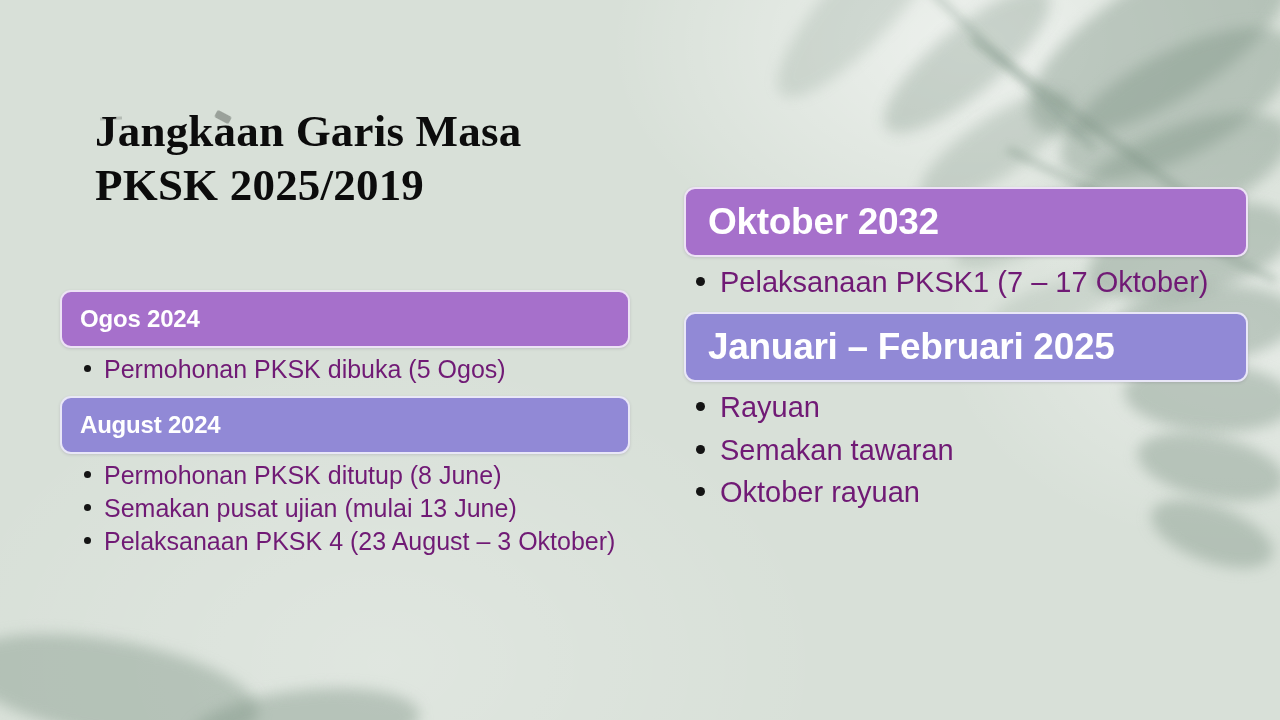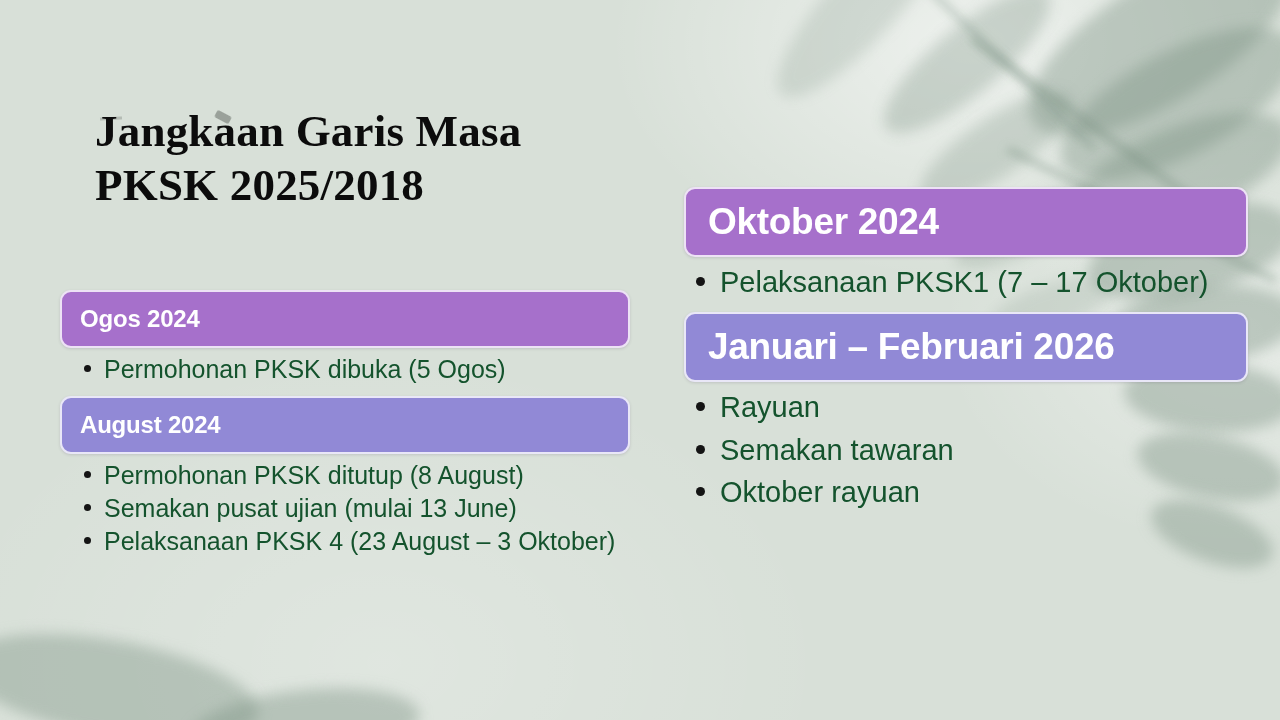--- a/index.html
+++ b/index.html
@@ -117,21 +117,21 @@
     font-size:37px;
     letter-spacing:-.3px;
   }
 
   .bullet-list { list-style:none; }
   #col-left  .bullet-list { padding:6px 0 0 18px; }
   #col-right .bullet-list { padding:8px 0 0 10px; }
 
   .bullet-list li {
     position:relative;
-    color:#14532d;
+    color:#701a75;
     font-weight:400;
   }
   #col-left .bullet-list li {
     font-size:25px;
     line-height:1.20;
     padding-left:26px;
     margin-bottom:3px;
   }
   #col-right .bullet-list li {
     font-size:29px;
@@ -172,60 +172,60 @@
   <div class="stem s3"></div>
   <div class="frond h1"></div>
   <div class="frond h2"></div>
   <div class="speck sp1"></div>
   <div class="speck sp2"></div>
 </div>
 
 <div id="slide">
 
   <h1 id="page-title">Jangkaan Garis Masa
-PKSK 2025/2018</h1>
+PKSK 2025/2019</h1>
 
   <div class="column" id="col-left">
 
     <section class="timeline-block">
       <div class="month-header tone-a">
         <span>Ogos 2024</span>
       </div>
       <ul class="bullet-list">
         <li>Permohonan PKSK dibuka (5 Ogos)</li>
       </ul>
     </section>
 
     <section class="timeline-block">
       <div class="month-header tone-b">
         <span>August 2024</span>
       </div>
       <ul class="bullet-list">
-        <li>Permohonan PKSK ditutup (8 August)</li>
+        <li>Permohonan PKSK ditutup (8 June)</li>
         <li>Semakan pusat ujian (mulai 13 June)</li>
         <li>Pelaksanaan PKSK 4 (23 August – 3 Oktober)</li>
       </ul>
     </section>
 
   </div>
 
   <div class="column" id="col-right">
 
     <section class="timeline-block">
       <div class="month-header tone-a">
-        <span>Oktober 2024</span>
+        <span>Oktober 2032</span>
       </div>
       <ul class="bullet-list">
         <li>Pelaksanaan PKSK1 (7 – 17 Oktober)</li>
       </ul>
     </section>
 
     <section class="timeline-block">
       <div class="month-header tone-b">
-        <span>Januari – Februari 2026</span>
+        <span>Januari – Februari 2025</span>
       </div>
       <ul class="bullet-list">
         <li>Rayuan</li>
         <li>Semakan tawaran</li>
         <li>Oktober rayuan</li>
       </ul>
     </section>
 
   </div>
 

